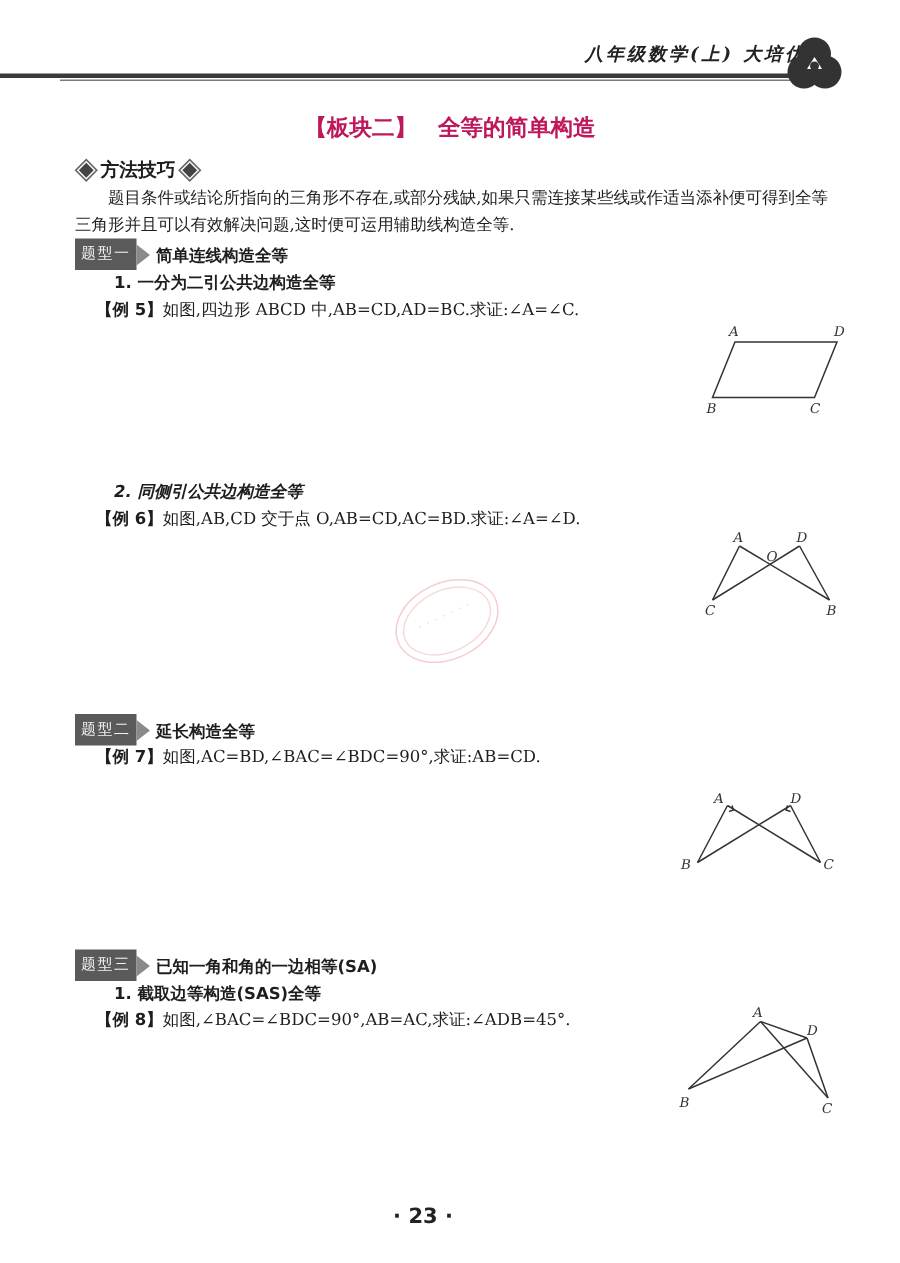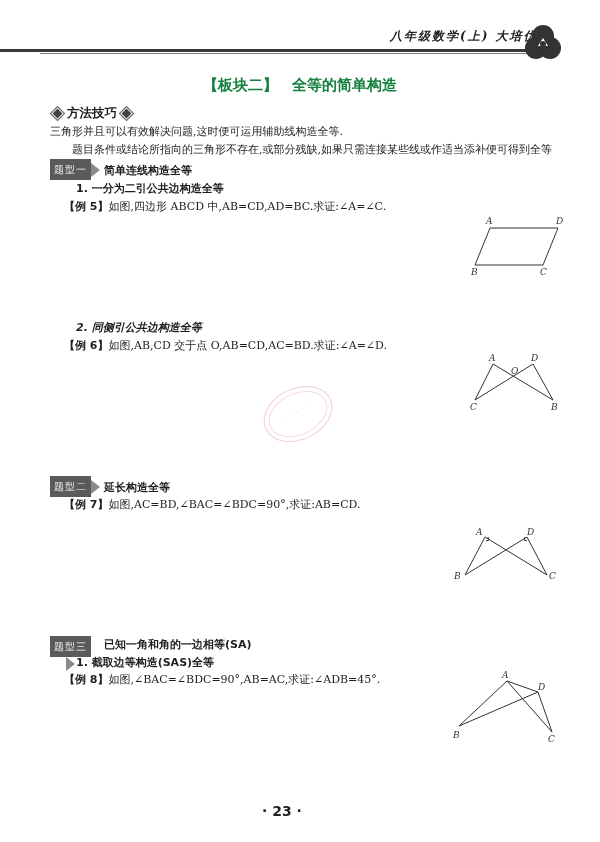--- a/index.html
+++ b/index.html
@@ -8,21 +8,21 @@
     font-family: "DejaVu Serif", "Liberation Serif", serif; color: #1e1e1e;
   }
   
   .hdr-line1 { position: absolute; left: 0; top: 49px; width: 530px; height: 3px; background: #3a3a3a; }
   .hdr-line2 { position: absolute; left: 40px; top: 53px; width: 490px; height: 1px; background: #7a7a7a; }
   .hdr-text { position: absolute; left: 390px; top: 28px; font-size: 12px; font-style: italic; font-weight: bold;
     letter-spacing: 2px; color: #222; font-family: "DejaVu Serif", serif; }
   .logo { position: absolute; left: 524px; top: 23px; width: 38px; height: 38px; }
   
   .title { position: absolute; left: 0; width: 600px; top: 76px; text-align: center;
-    font-family: "DejaVu Sans", "Liberation Sans", sans-serif; font-size: 15px; font-weight: bold; color: #15803d; }
+    font-family: "DejaVu Sans", "Liberation Sans", sans-serif; font-size: 15px; font-weight: bold; color: #be185d; }
   .title .gap { display: inline-block; width: 14px; }
   
   .method-head { position: absolute; left: 50px; top: 105px; font-family: "DejaVu Sans", sans-serif;
     font-size: 12.5px; font-weight: bold; display: flex; align-items: center; gap: 2px; }
   .diamond { display: inline-block; width: 7px; height: 7px; background: #444; transform: rotate(45deg);
     border: 1px solid #fff; outline: 1px solid #666; margin: 0 3px; }
   .para { position: absolute; left: 50px; width: 520px; font-size: 11px; line-height: 18px; }
   .para .indent { display: inline-block; width: 22px; }
   
   .tag { position: absolute; left: 50px; height: 15px; display: flex; align-items: center; }
@@ -62,22 +62,22 @@
 <div class="title">
   <span>【板块二】</span><span class="gap"></span><span>全等的简单构造</span>
 </div>
 
 <div class="method-head">
   <span class="diamond"></span>
   <span>方法技巧</span>
   <span class="diamond"></span>
 </div>
 <div class="para" style="top:123px;">
+  <div><span class="indent"></span><span>题目条件或结论所指向的三角形不存在,或部分残缺,如果只需连接某些线或作适当添补便可得到全等</span></div>
   <div>三角形并且可以有效解决问题,这时便可运用辅助线构造全等.</div>
-  <div><span class="indent"></span><span>题目条件或结论所指向的三角形不存在,或部分残缺,如果只需连接某些线或作适当添补便可得到全等</span></div>
 </div>
 
 <div class="tag" style="top:162px;">
   <span class="tag-box">题型一</span>
     <span class="tag-arrow"></span>
 </div>
 <div class="tag-label" style="top:163px;">简单连线构造全等</div>
 <div class="sub" style="top:181px;">1. 一分为二引公共边构造全等</div>
 <div class="ex" style="top:199px;">
   <b>【例 5】</b><span>如图,四边形 ABCD 中,AB=CD,AD=BC.求证:∠A=∠C.</span>
@@ -125,21 +125,21 @@
   <line x1="82" y1="12" x2="20" y2="50"></line>
   <line x1="82" y1="12" x2="102" y2="50"></line>
   <polyline points="41,16 44,15 43,12"></polyline>
   <polyline points="82,16 79,15 80,12"></polyline>
   <text x="31" y="10">A</text>
   <text x="82" y="10">D</text>
   <text x="9" y="54">B</text>
   <text x="104" y="54">C</text>
 </svg>
 
-<div class="tag" style="top:636px;flex-direction:column;">
+<div class="tag" style="top:636px;">
   <span class="tag-box">题型三</span>
     <span class="tag-arrow"></span>
 </div>
 <div class="tag-label" style="top:637px;">已知一角和角的一边相等(SA)</div>
 <div class="sub" style="top:655px;">1. 截取边等构造(SAS)全等</div>
 <div class="ex" style="top:672px;">
   <b>【例 8】</b><span>如图,∠BAC=∠BDC=90°,AB=AC,求证:∠ADB=45°.</span>
 </div>
 <svg class="fig" style="left:445px;top:670px;" width="125" height="75">
   <line x1="62" y1="11" x2="14" y2="56"></line>

